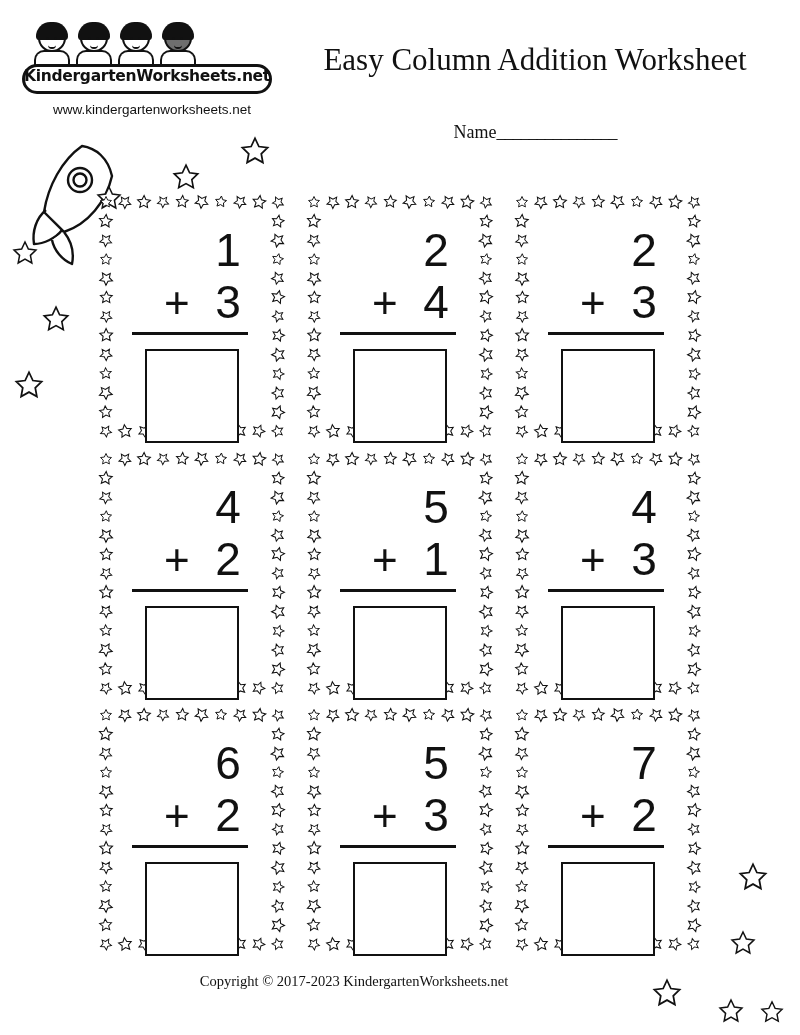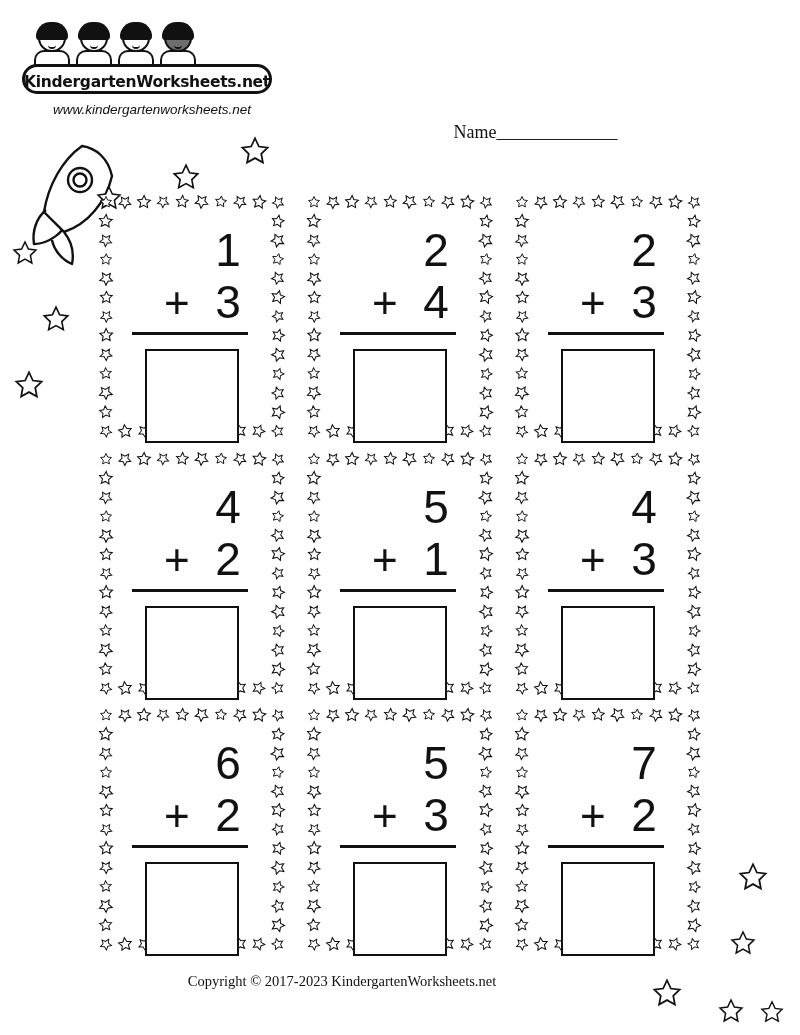--- a/index.html
+++ b/index.html
@@ -96,40 +96,39 @@
 
   .logo-pill {
     position: relative;
     margin-top: -4px;
     width: 250px;
     height: 30px;
     border: 3px solid #111;
     border-radius: 16px;
     background: #fff;
     display: flex;
-    align-items: flex-end;
+    align-items: flex-start;
     justify-content: center;
     box-sizing: border-box;
   }
   .logo-pill span {
     font-family: "DejaVu Sans", sans-serif;
     font-weight: bold;
     font-size: 15.5px;
     letter-spacing: -0.3px;
     color: #111;
     white-space: nowrap;
   }
   .logo-url {
     margin-top: 8px;
     width: 260px;
     text-align: center;
     font-family: "Liberation Sans", sans-serif;
     font-size: 13.5px;
     color: #111;
-    font-style: italic;
   }
 
   .worksheet-title {
     position: absolute;
     left: 285px;
     top: 42px;
     width: 500px;
     font-family: "Liberation Serif", serif;
     font-size: 31px;
     color: #111;
@@ -243,20 +242,21 @@
   .footer {
     position: absolute;
     left: 0;
     top: 972px;
     width: 684px;
     text-align: center;
     font-family: "Liberation Serif", serif;
     font-size: 14.5px;
     color: #111;
     line-height: 1.35;
+    padding-left: 12px;
   }
 </style>
 </head>
 <body>
 
 <div class="header">
 
   <div class="logo-block">
     <div class="logo-kids">
       <div class="kid" style="left:0px;">
@@ -291,20 +291,21 @@
           <div class="mouth"></div>
         <div class="body"></div>
       </div>
     </div>
     <div class="logo-pill">
       <span>KindergartenWorksheets.net</span>
     </div>
     <div class="logo-url">www.kindergartenworksheets.net</div>
   </div>
 
+  <div class="worksheet-title">Easy Column Addition Worksheet</div>
 
   <div class="name-line">
     <span>Name</span><span class="blank">_______________</span>
   </div>
 </div>
 
 <div class="rocket">
   <svg viewBox="0 0 90 130" width="90" height="130">
     <g fill="#fff" stroke="#111" stroke-width="2.4" stroke-linejoin="round">
       <path d="M54 6 C34 20 20 46 16 72 L36 92 C60 84 78 62 84 36 C80 18 68 8 54 6 Z"></path>

